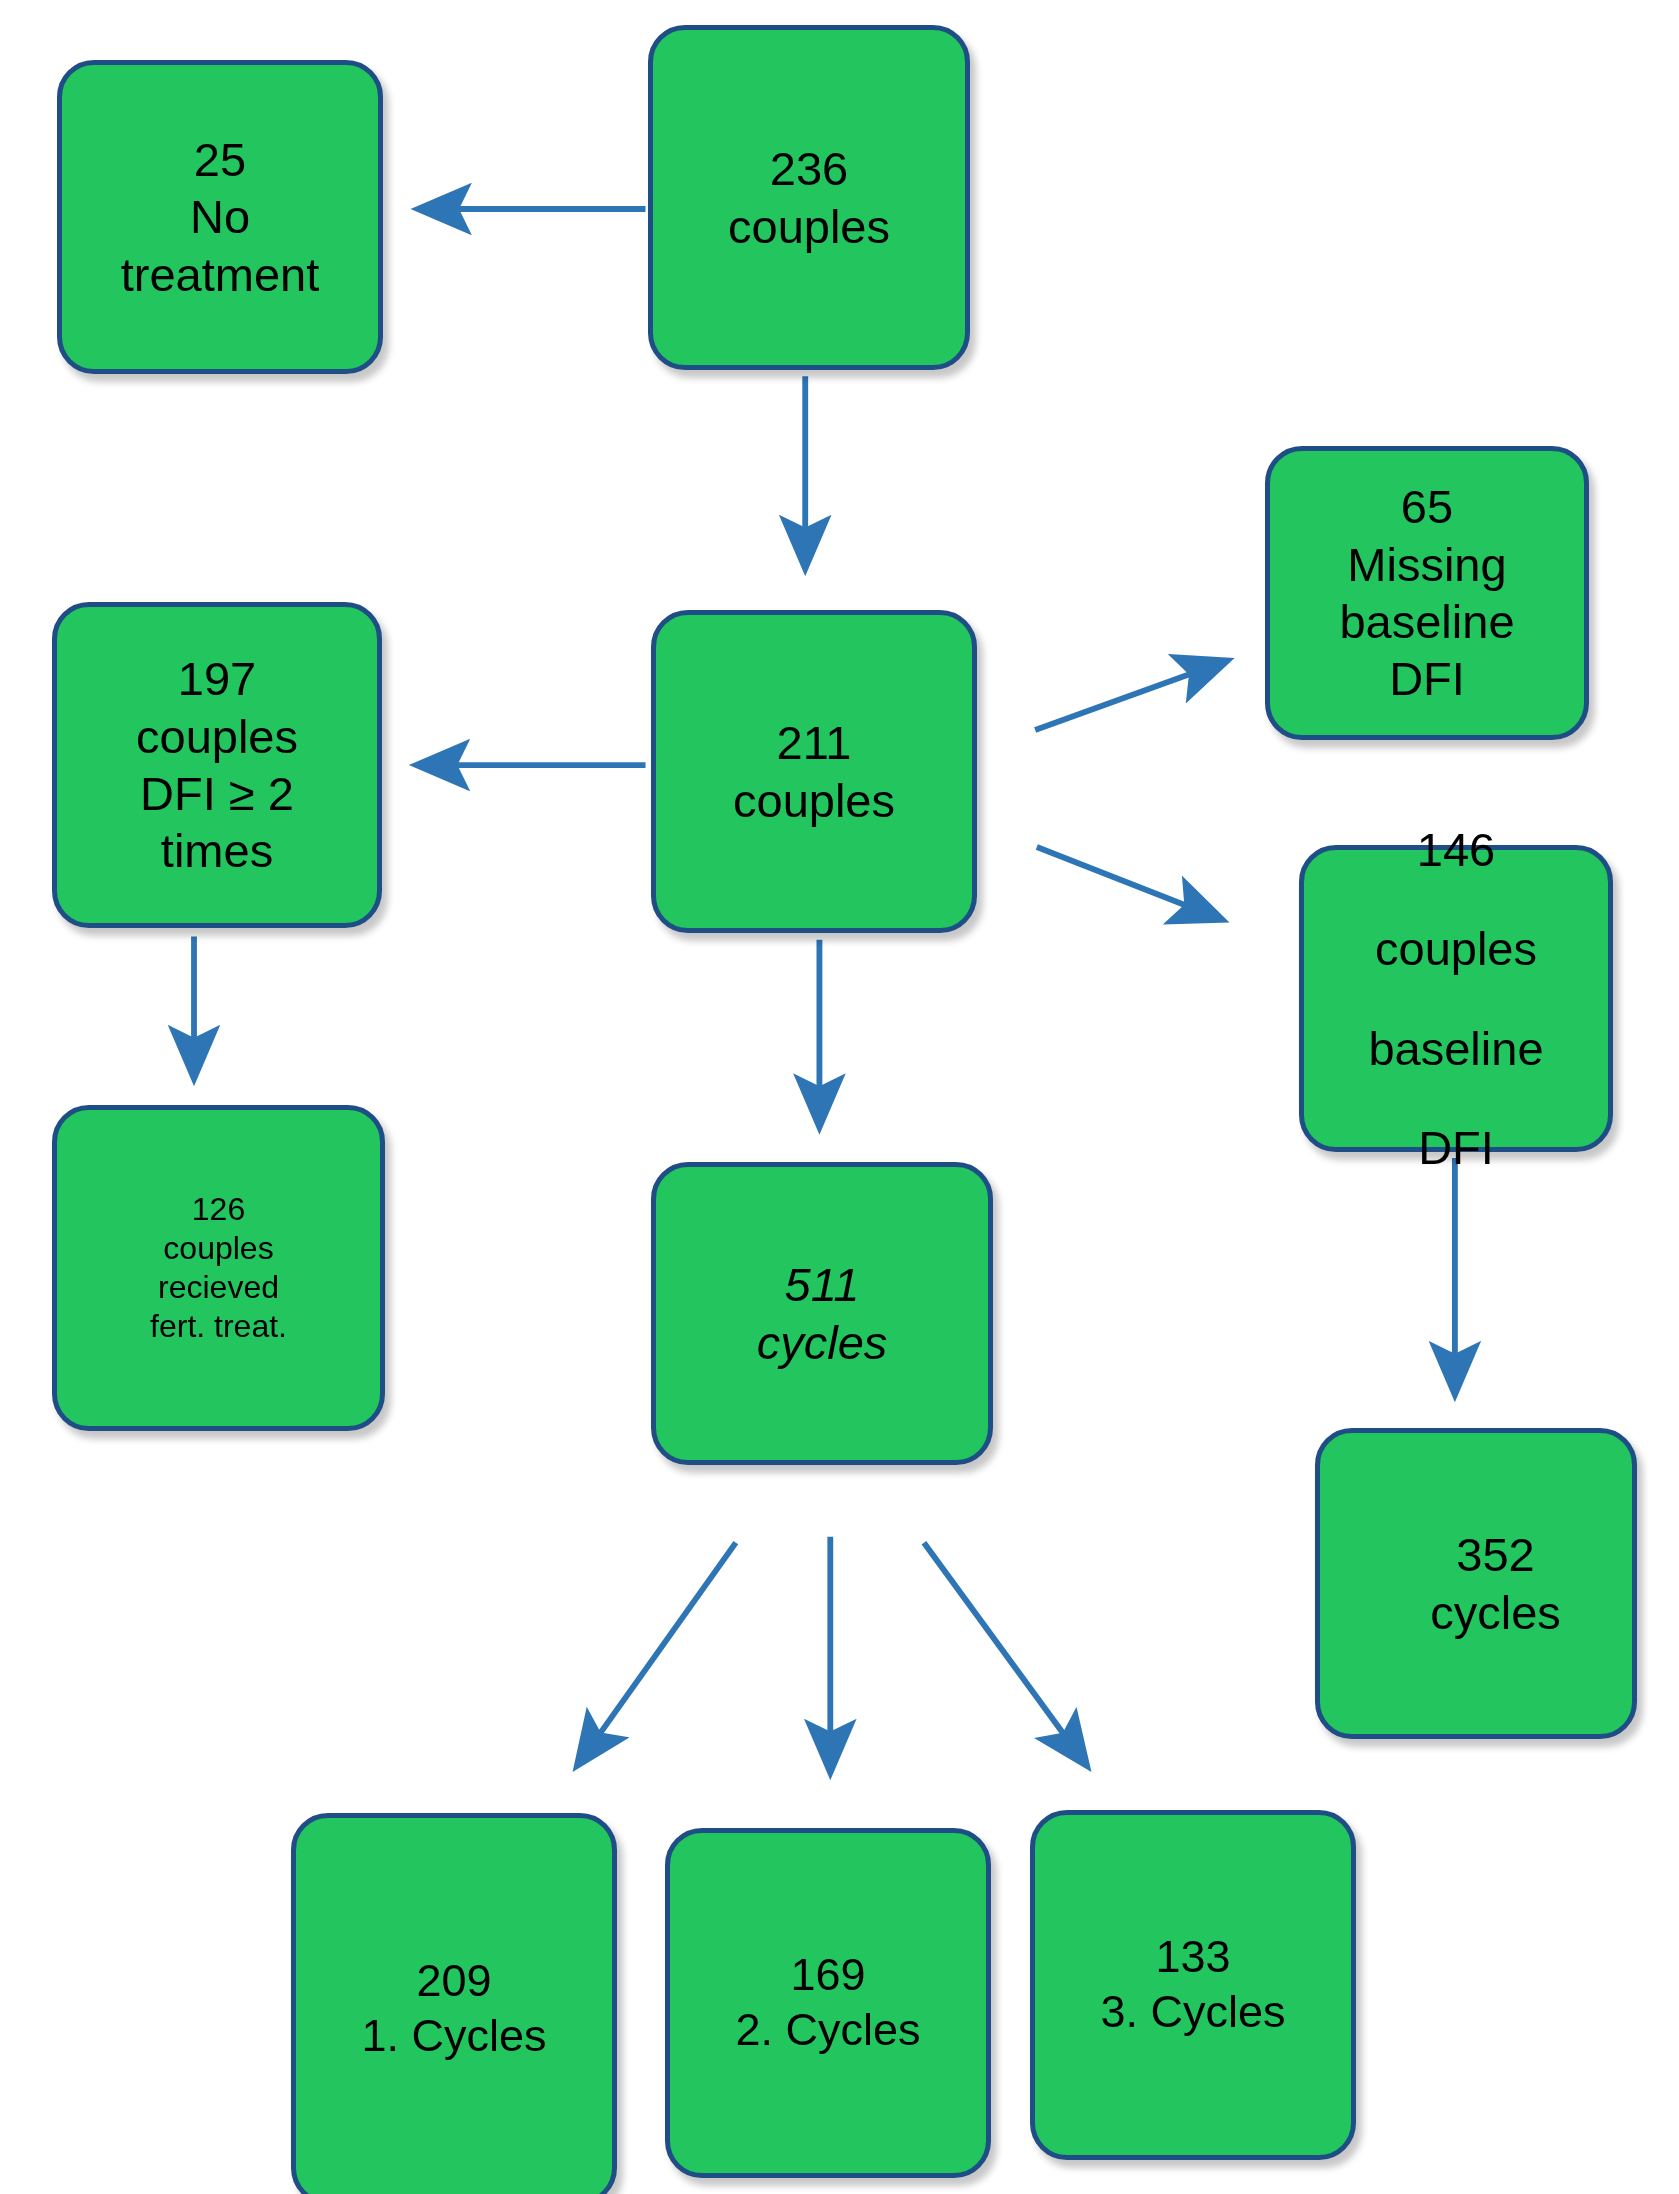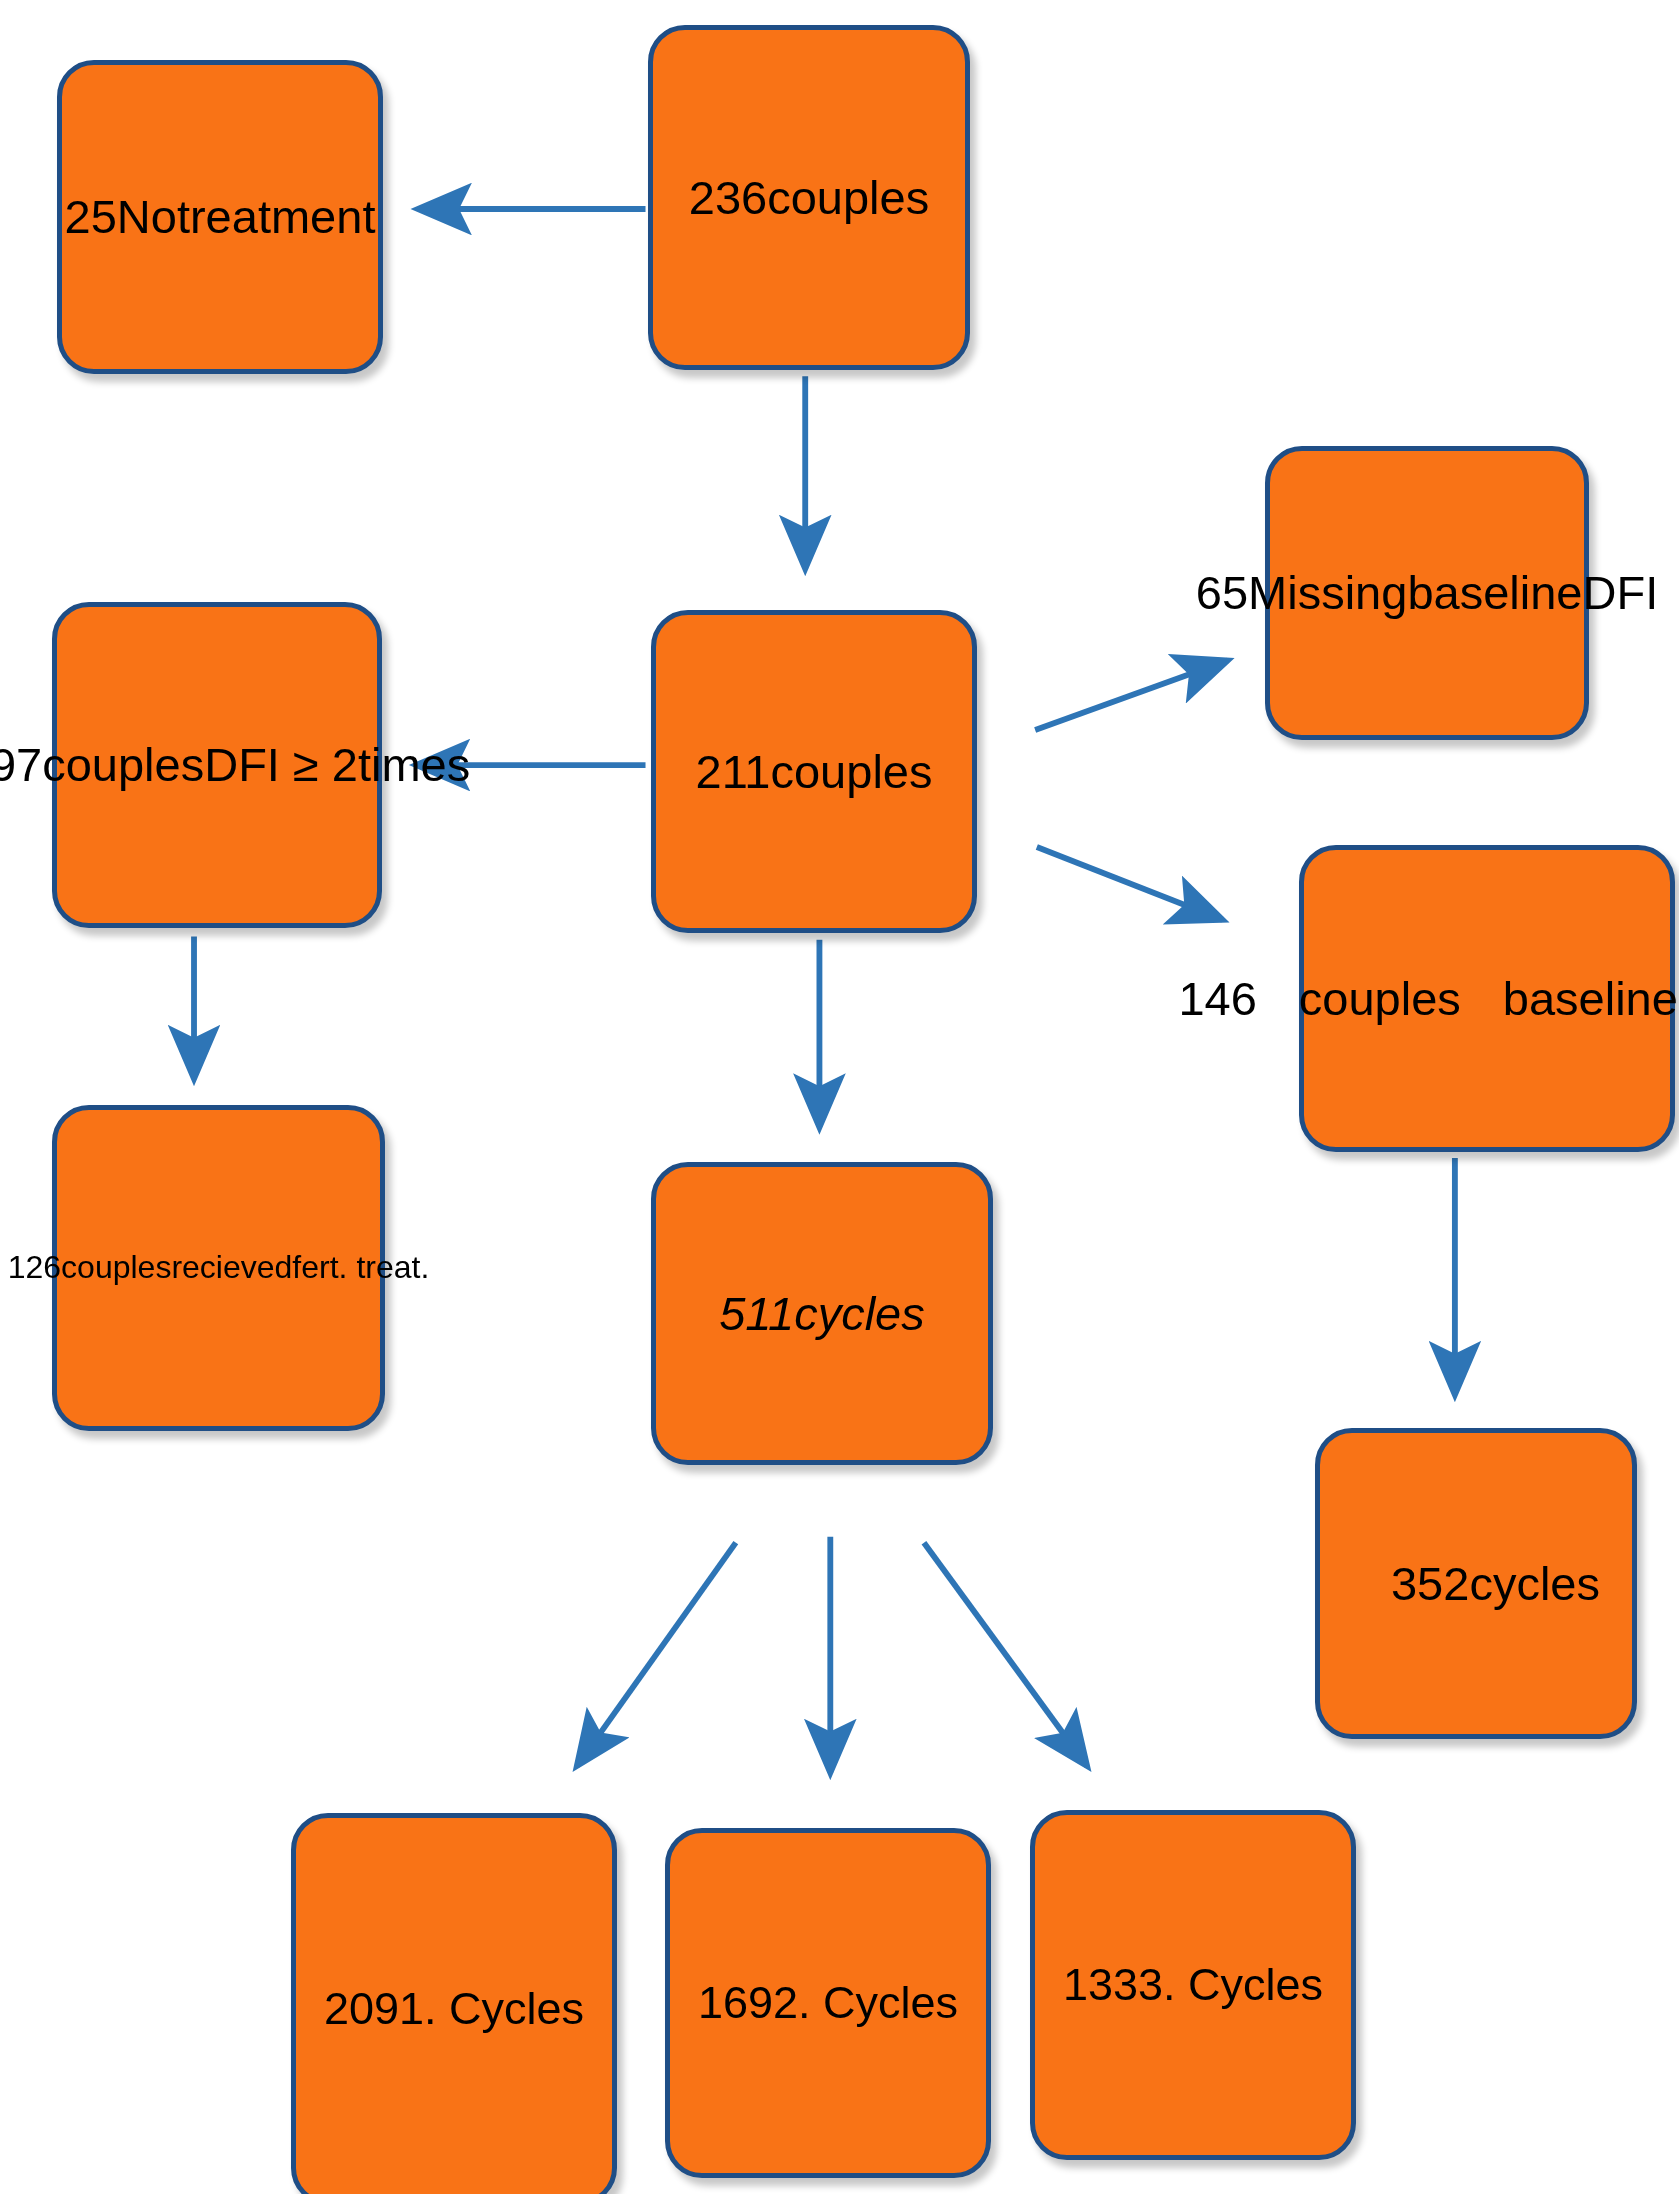--- a/index.html
+++ b/index.html
@@ -20,46 +20,46 @@
   #edges {
     position: absolute;
     left: 0; top: 0;
     width: 1679px;
     height: 2194px;
     pointer-events: none;
   }
   .node {
     position: absolute;
     box-sizing: border-box;
-    background: #f97316;
+    background: #22c55e;
     border: 5px solid #1F4E86;
     border-radius: 37px;
     box-shadow: 5.9px 7.5px 7.5px rgba(0,0,0,0.22);
     display: flex;
-    flex-direction: row;
+    flex-direction: column;
     align-items: center;
     justify-content: center;
     text-align: center;
     color: #000000;
     font-family: "Liberation Sans", sans-serif;
     font-size: 47px;
     line-height: 1.22;
     z-index: 3;
   }
   .node .ln {
     display: block;
     white-space: nowrap;
   }
   
   #node-no-treatment   { left: 57px;   top: 60px;   width: 326px;  height: 314px; }
   #node-236-couples    { left: 648px;  top: 25px;   width: 322px;  height: 345px; }
   #node-197-couples    { left: 52px;   top: 602px;  width: 330px;  height: 326px; }
   #node-211-couples    { left: 651px;  top: 610px;  width: 326px;  height: 323px; }
   #node-65-missing     { left: 1265px; top: 446px;  width: 324px;  height: 294px; }
-  #node-146-baseline   { left: 1299px; top: 845px; width: 376px;  height: 307px; gap: 42px; }
+  #node-146-baseline   { left: 1299px; top: 845px; width: 314px;  height: 307px; gap: 42px; }
   #node-126-couples    { left: 52px;   top: 1105px; width: 333px;  height: 326px; }
   #node-511-cycles     { left: 651px;  top: 1162px; width: 342px;  height: 303px; font-style: italic; }
   #node-352-cycles     { left: 1315px; top: 1428px; width: 322px;  height: 311px; padding-left: 39px; }
   #node-209-cycles     { left: 291px;  top: 1813px; width: 326px;  height: 392px; }
   #node-169-cycles     { left: 665px;  top: 1828px; width: 326px;  height: 350px; }
   #node-133-cycles     { left: 1030px; top: 1810px; width: 326px;  height: 350px; }
 
   
   #node-209-cycles, #node-169-cycles, #node-133-cycles { font-size: 45px; }
   #node-126-couples { font-size: 32px; }

